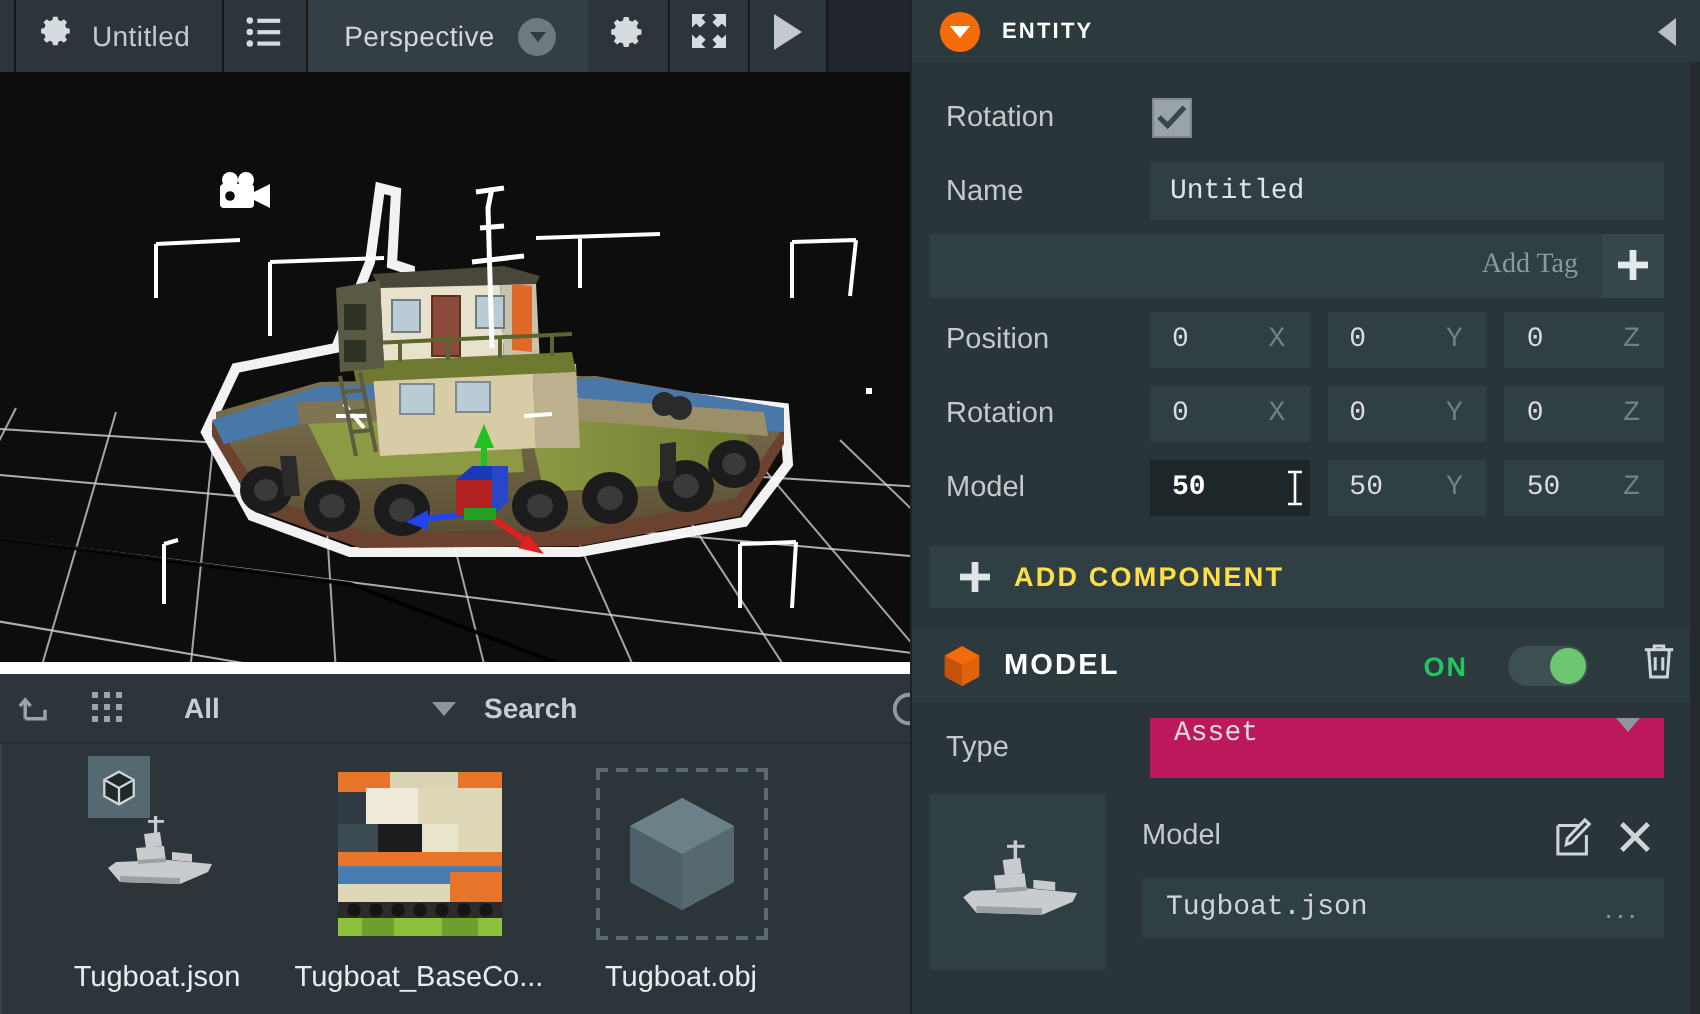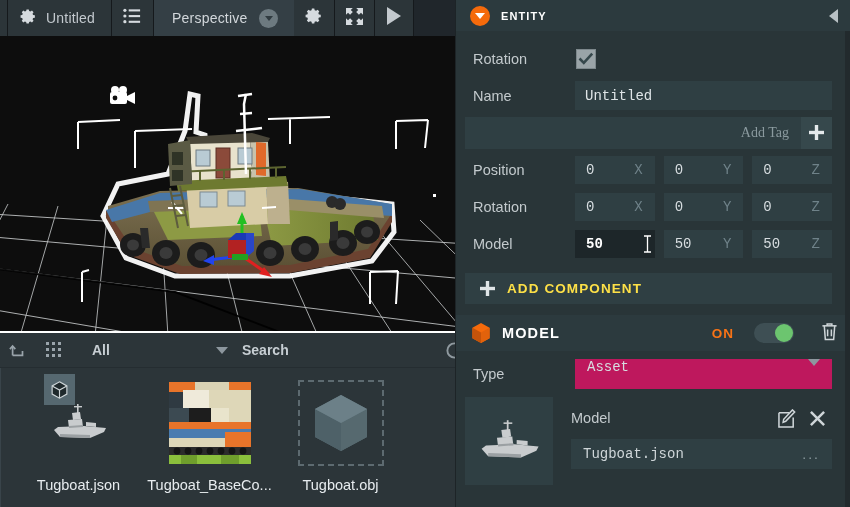--- a/index.html
+++ b/index.html
@@ -29,21 +29,21 @@
                 display: flex; align-items: center; justify-content: center; }
   .circ-caret i { width: 0; height: 0; border-left: 4.5px solid transparent; border-right: 4.5px solid transparent;
                   border-top: 5px solid #303b40; display: block; margin-top: 1px; }
   .tb-dark { background: #2c3539; }
 
   
   .viewport { position: relative; flex: 1 1 auto; background: #0d0d0d; overflow: hidden; }
   .vp-svg { position: absolute; inset: 0; width: 100%; height: 100%; display: block; }
 
   
-  .assets { flex: 0 0 176px; background: #2c3539; display: flex; flex-direction: column; border-top: 2px solid #ffffff; }
+  .assets { flex: 0 0 176px; background: #2c3539; display: flex; flex-direction: column; border-top: 6px solid #ffffff; }
   .assets-bar { height: 35px; display: flex; align-items: center; gap: 0; background: #2c3539;
                 border-bottom: 1px solid #252d31; position: relative; }
   .ab-btn { width: 36px; height: 35px; display: flex; align-items: center; justify-content: center;
             cursor: pointer; color: #9aa4ab; }
   .ab-filter { display: flex; align-items: center; flex: 0 0 170px; height: 35px; cursor: pointer;
                padding-left: 20px; justify-content: space-between; padding-right: 14px; }
   .ab-filter span { font-size: 14px; color: #c7ced3; font-weight: bold; }
   .tri-down { width: 0; height: 0; border-left: 6px solid transparent; border-right: 6px solid transparent;
               border-top: 7px solid #8d979e; }
   .ab-search { flex: 1 1 auto; height: 35px; display: flex; align-items: center; position: relative; }
@@ -106,21 +106,21 @@
              cursor: pointer; }
 
   .add-comp { margin: 11px 18px 0 9px; height: 31px; background: #2f3f43; display: flex; align-items: center;
               gap: 12px; padding-left: 15px; cursor: pointer; }
   .add-comp .lbl { font-size: 13.5px; font-weight: bold; color: #fde047; letter-spacing: 1.1px; }
 
   .sect-head { margin-top: 11px; height: 36px; background: #2c3a3e; display: flex; align-items: center;
                padding: 0 12px 0 14px; gap: 11px; }
   .cube-orb { width: 21px; height: 21px; display: flex; align-items: center; justify-content: center; }
   .sect-title { font-size: 14.5px; font-weight: bold; color: #fff; letter-spacing: 1.1px; flex: 1 1 auto; }
-  .on-lbl { font-size: 13.5px; font-weight: bold; color: #f97316; letter-spacing: 1px; margin-right: 9px; }
+  .on-lbl { font-size: 13.5px; font-weight: bold; color: #22c55e; letter-spacing: 1px; margin-right: 9px; }
   .switch { width: 40px; height: 20px; border-radius: 10px; background: #3e4f54; position: relative;
             cursor: pointer; margin-right: 16px; }
   .switch i { position: absolute; right: 1px; top: 1px; width: 18px; height: 18px; border-radius: 50%;
               background: #6cc56f; display: block; }
   .trash { cursor: pointer; }
 
   .type-row { display: flex; align-items: center; height: 46px; padding-left: 9px; padding-right: 18px; }
   .sel { flex: 1 1 auto; height: 30px; background: #be185d; display: flex; align-items: flex-start;
          justify-content: space-between; padding: 0 12px 0 12px; cursor: pointer; }
   .sel span { font-size: 14px; color: #d7dde0; font-family: "Liberation Mono", monospace; }

